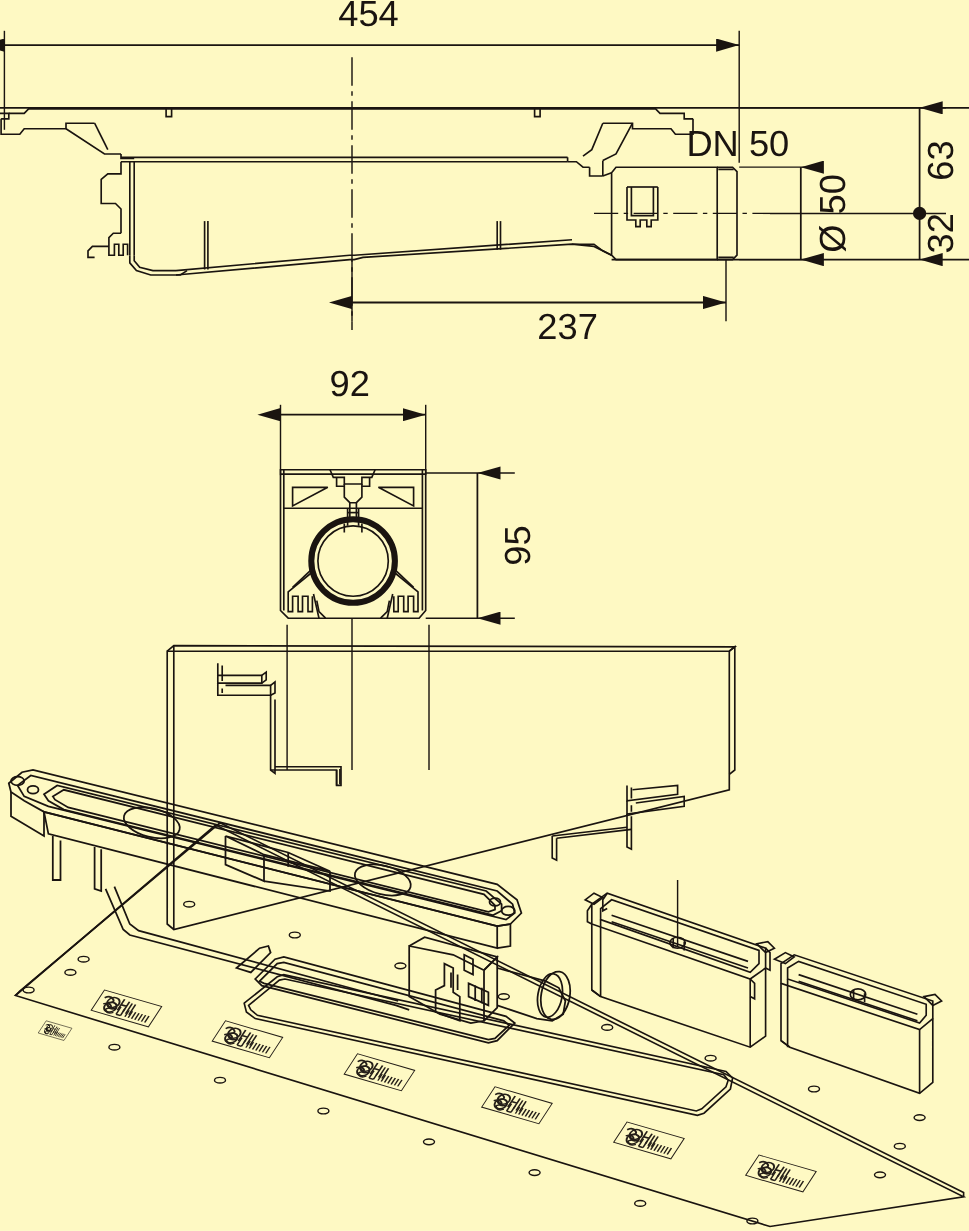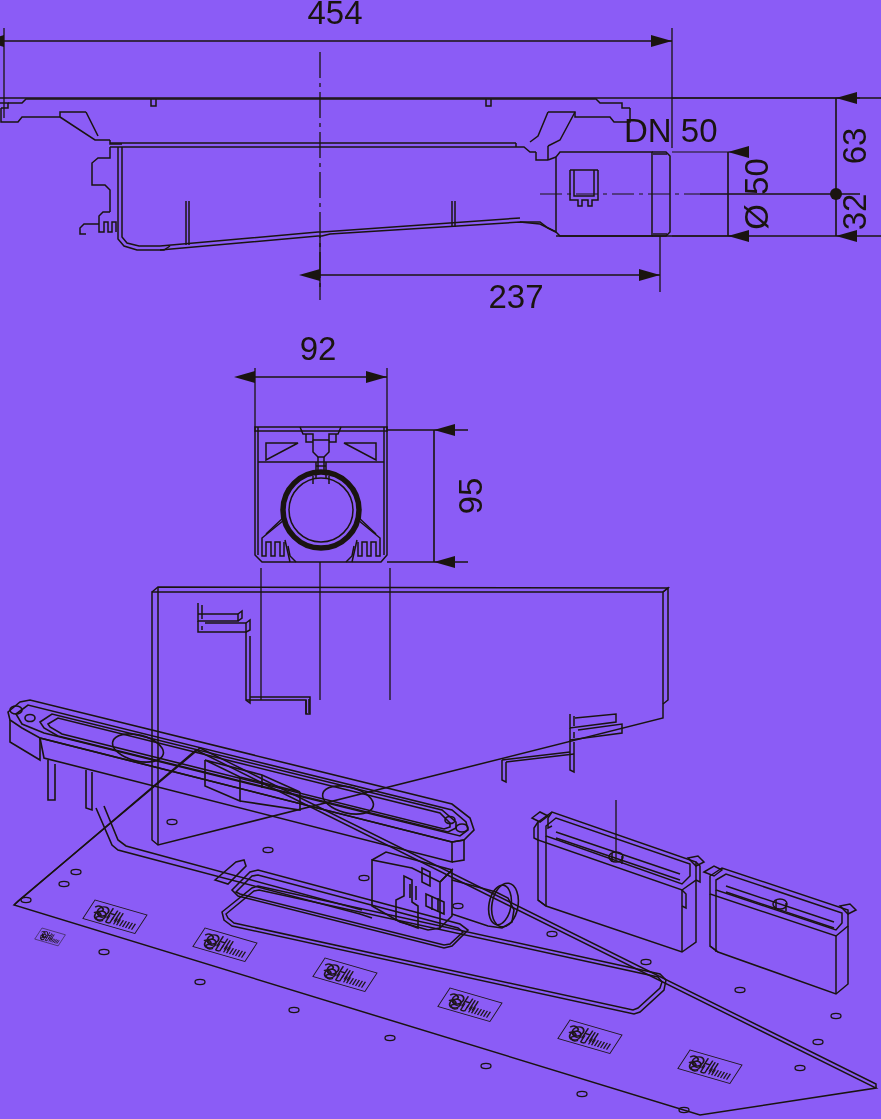--- a/index.html
+++ b/index.html
@@ -1,18 +1,18 @@
 <!DOCTYPE html>
 <html><head>
 <meta charset="utf-8">
 <title>Technical Drawing</title>
 <style>
   html,body{margin:0;padding:0;background:#ffffff;}
   body{font-family:"Liberation Sans",sans-serif;}
-  #sheet{position:relative;width:881px;height:1119px;background:#8b5cf6;overflow:hidden;}
+  #sheet{position:relative;width:881px;height:1119px;background:#fef9c3;overflow:hidden;}
   #sheet svg{position:absolute;left:0;top:0;}
   .dimtext{font-family:"Liberation Sans",sans-serif;fill:#1a1410;font-size:33px;letter-spacing:0px;}
 </style>
 </head>
 <body>
 
 <div id="sheet">
 
 <svg width="881" height="1119" viewBox="0 0 881 1119">
   <defs>

